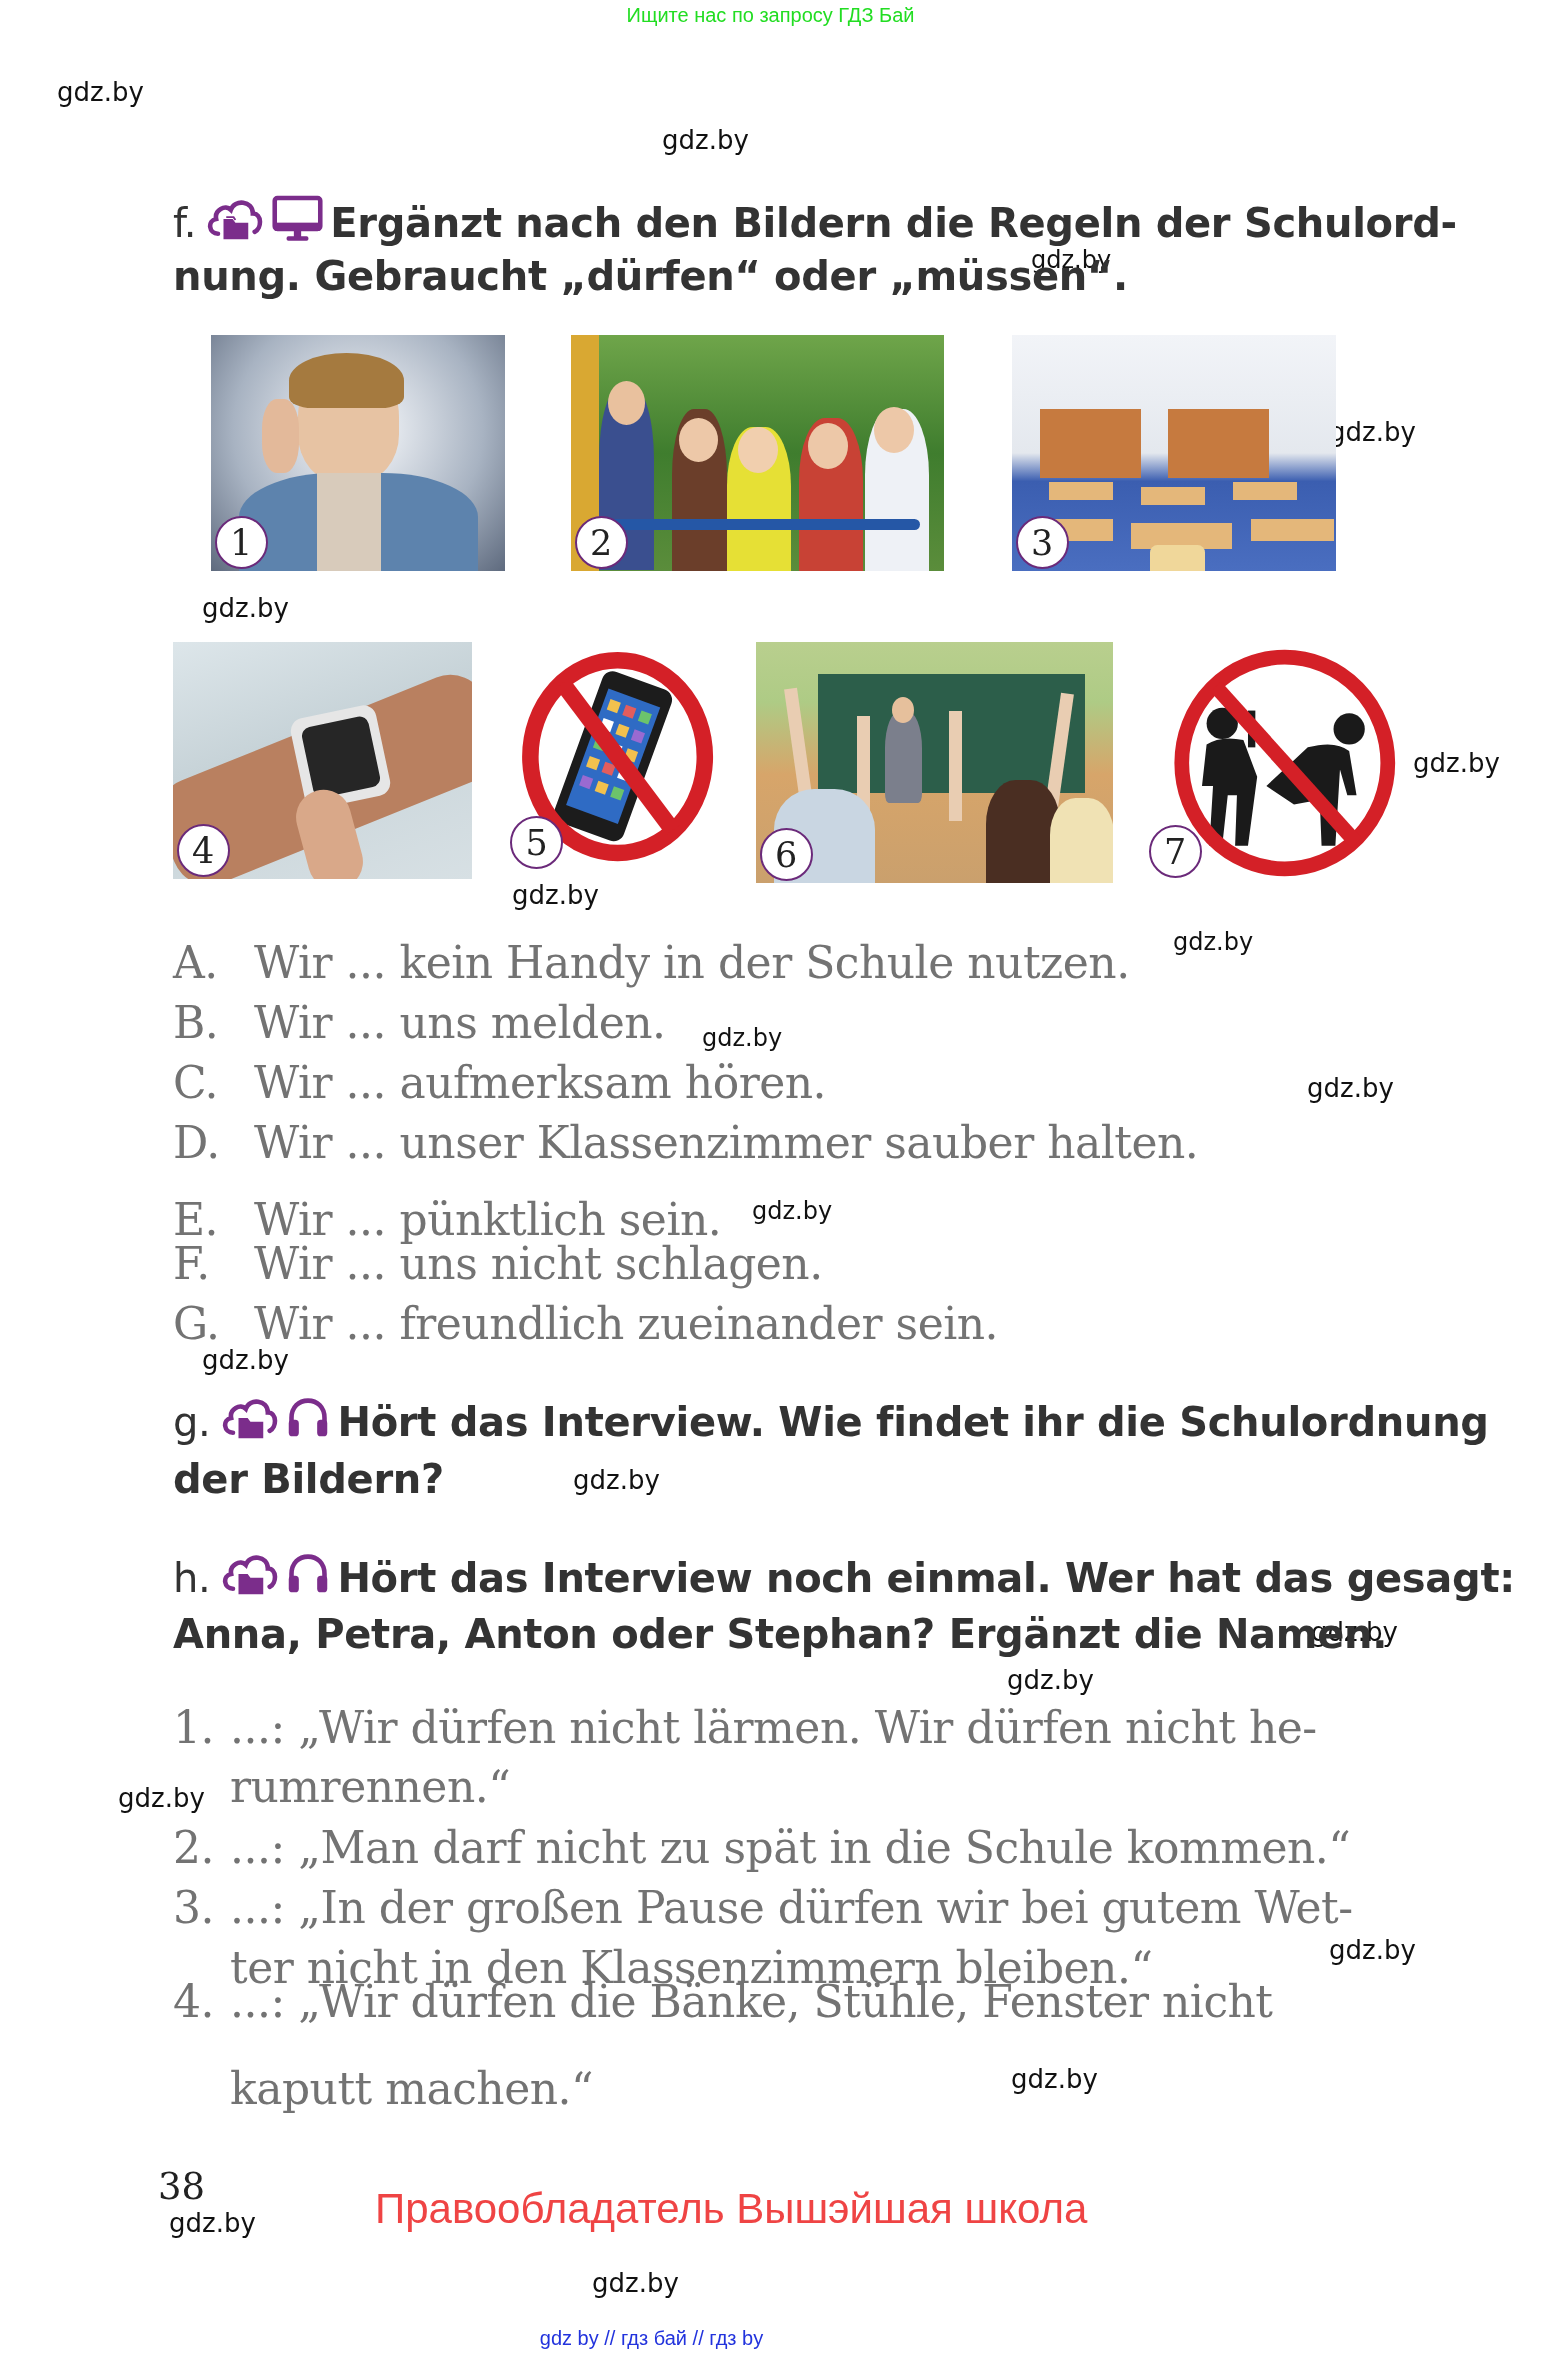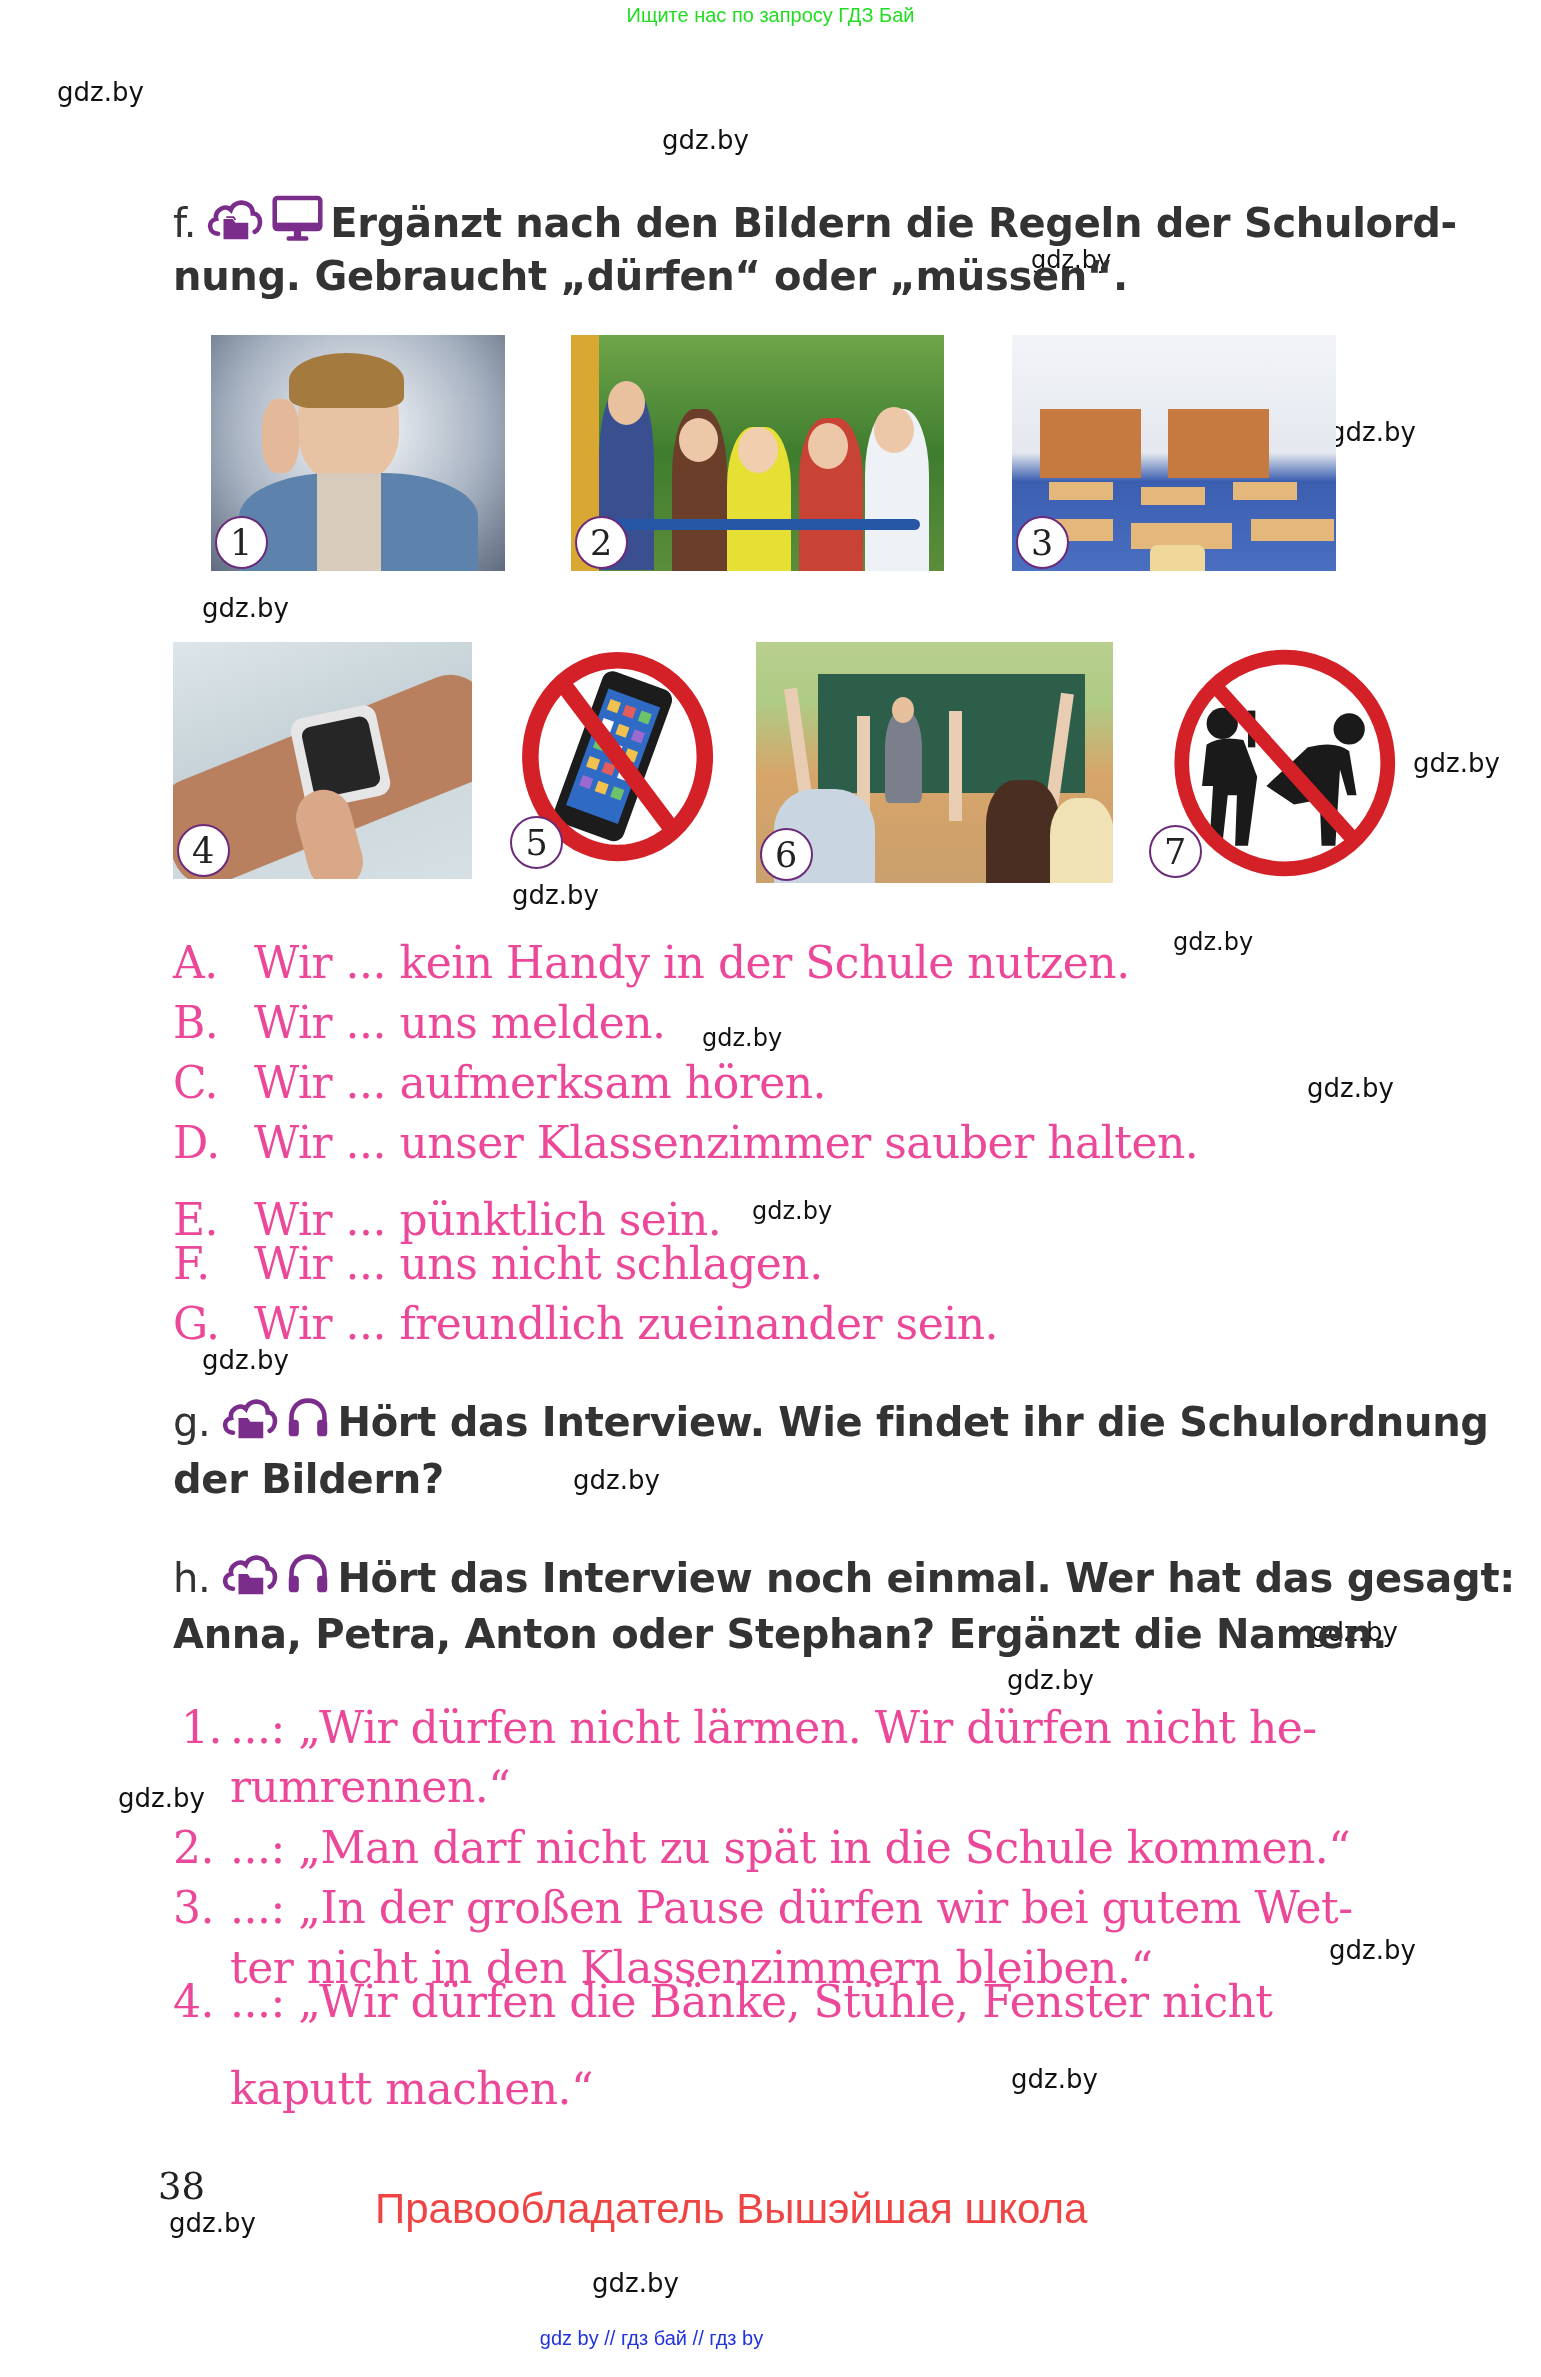--- a/index.html
+++ b/index.html
@@ -3,21 +3,21 @@
 <meta charset="utf-8">
 <style>
   html, body { margin: 0; padding: 0; background: #ffffff; }
   body { width: 1541px; height: 2377px; position: relative; overflow: hidden; font-family: "Liberation Sans", sans-serif; color: #2b2b2b; }
   .abs { position: absolute; }
   .top-banner { left: 0; width: 1541px; top: 3.7px; text-align: center; color: #22dd22; font-size: 20px; font-family: "Liberation Sans", sans-serif; }
   .wm { font-family: "DejaVu Sans", sans-serif; font-size: 26px; color: #111; white-space: nowrap; line-height: 1; }
   .heading { font-family: "DejaVu Sans", sans-serif; font-weight: bold; color: #333; font-size: 40px; line-height: 55px; white-space: nowrap; letter-spacing: -0.3px; }
   .heading .lbl { font-weight: normal; margin-right: 9.2px; }
   .icon { display: inline-block; vertical-align: middle; margin-right: 7.4px; }
-  .serif { font-family: "DejaVu Serif", serif; color: #ec4899; font-size: 44px; white-space: nowrap; line-height: 1; letter-spacing: -0.5px; }
+  .serif { font-family: "DejaVu Serif", serif; color: #737373; font-size: 44px; white-space: nowrap; line-height: 1; letter-spacing: -0.5px; }
   .serif .letter { display: inline-block; width: 81px; }
   .quote .num { display: inline-block; width: 57px; }
   .pic { position: absolute; overflow: hidden; }
   .badge { position: absolute; width: 53px; height: 53px; border-radius: 50%; background: #fff; border: 2.8px solid #6b2a7a; box-sizing: border-box; font-family: "DejaVu Serif", serif; font-size: 35px; color: #222; display: flex; align-items: center; justify-content: center; left: 3.7px; bottom: 1.8px; }
   .pink { color: #ef4444; font-size: 42px; font-family: "Liberation Sans", sans-serif; white-space: nowrap; }
   .footer-links { color: #2233dd; font-size: 20px; white-space: nowrap; font-family: "Liberation Sans", sans-serif; }
   .pagenum { font-family: "DejaVu Serif", serif; font-size: 37px; color: #222; }
 </style>
 </head>
 <body>
@@ -198,21 +198,21 @@
   </span><span class="icon">
     <svg width="44" height="44" viewBox="0 0 48 48">
         <path d="M6 34 V24 C6 12 14 5 24 5 C34 5 42 12 42 24 V34" fill="none" stroke="#7b2d8b" stroke-width="5"></path>
         <rect x="3" y="26" width="11" height="18" rx="4" fill="#7b2d8b"></rect>
         <rect x="34" y="26" width="11" height="18" rx="4" fill="#7b2d8b"></rect>
       </svg>
   </span><span>Hört das Interview noch einmal. Wer hat das gesagt:</span>
 </div>
 <div class="abs heading" style="left:173px; top:1607px;">Anna, Petra, Anton oder Stephan? Ergänzt die Namen.</div>
 
-<div class="abs serif quote" style="left:173px; top:1706px;text-align:center;"><span class="num">1.</span><span>...: „Wir dürfen nicht lärmen. Wir dürfen nicht he-</span></div>
+<div class="abs serif quote" style="left:173px; top:1706px;"><span class="num">1.</span><span>...: „Wir dürfen nicht lärmen. Wir dürfen nicht he-</span></div>
 <div class="abs serif quote" style="left:230px; top:1765px;">rumrennen.“</div>
 <div class="abs serif quote" style="left:173px; top:1826px;"><span class="num">2.</span><span>...: „Man darf nicht zu spät in die Schule kommen.“</span></div>
 <div class="abs serif quote" style="left:173px; top:1886px;"><span class="num">3.</span><span>...: „In der großen Pause dürfen wir bei gutem Wet-</span></div>
 <div class="abs serif quote" style="left:230px; top:1946px;">ter nicht in den Klassenzimmern bleiben.“</div>
 <div class="abs serif quote" style="left:173px; top:1980px;"><span class="num">4.</span><span>...: „Wir dürfen die Bänke, Stühle, Fenster nicht</span></div>
 <div class="abs serif quote" style="left:230px; top:2067px;">kaputt machen.“</div>
 
 <div class="abs pagenum" style="left:158px; top:2165px;">38</div>
 <div class="abs pink" style="left:375px; top:2185px;">Правообладатель Вышэйшая школа</div>
 <div class="abs footer-links" style="left:0; width:1303px; text-align:center; top:2327px;">gdz by  //  гдз бай  //  гдз by</div>

